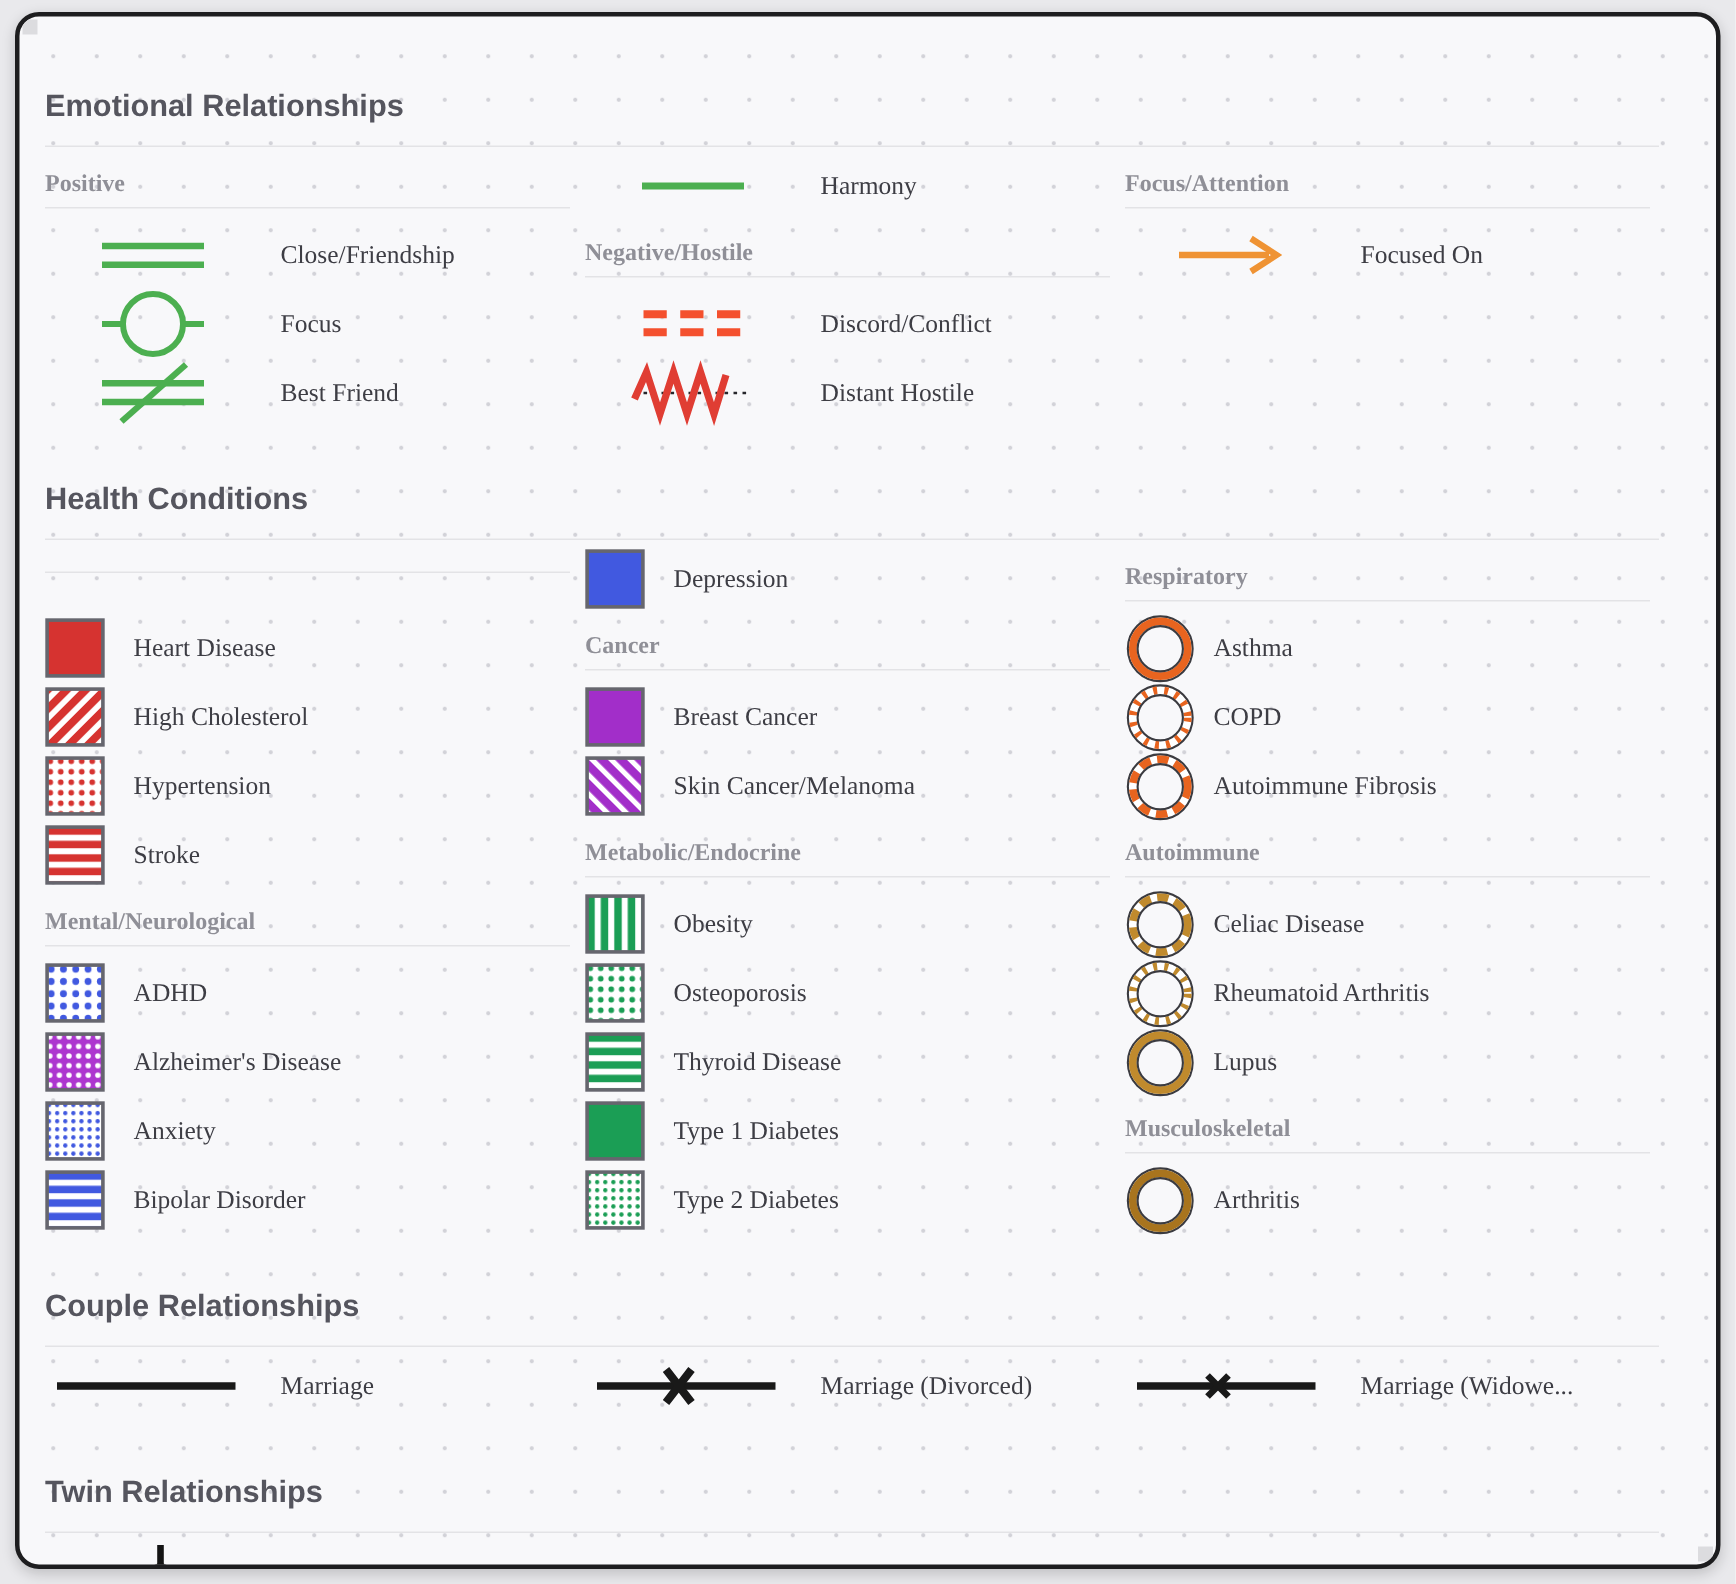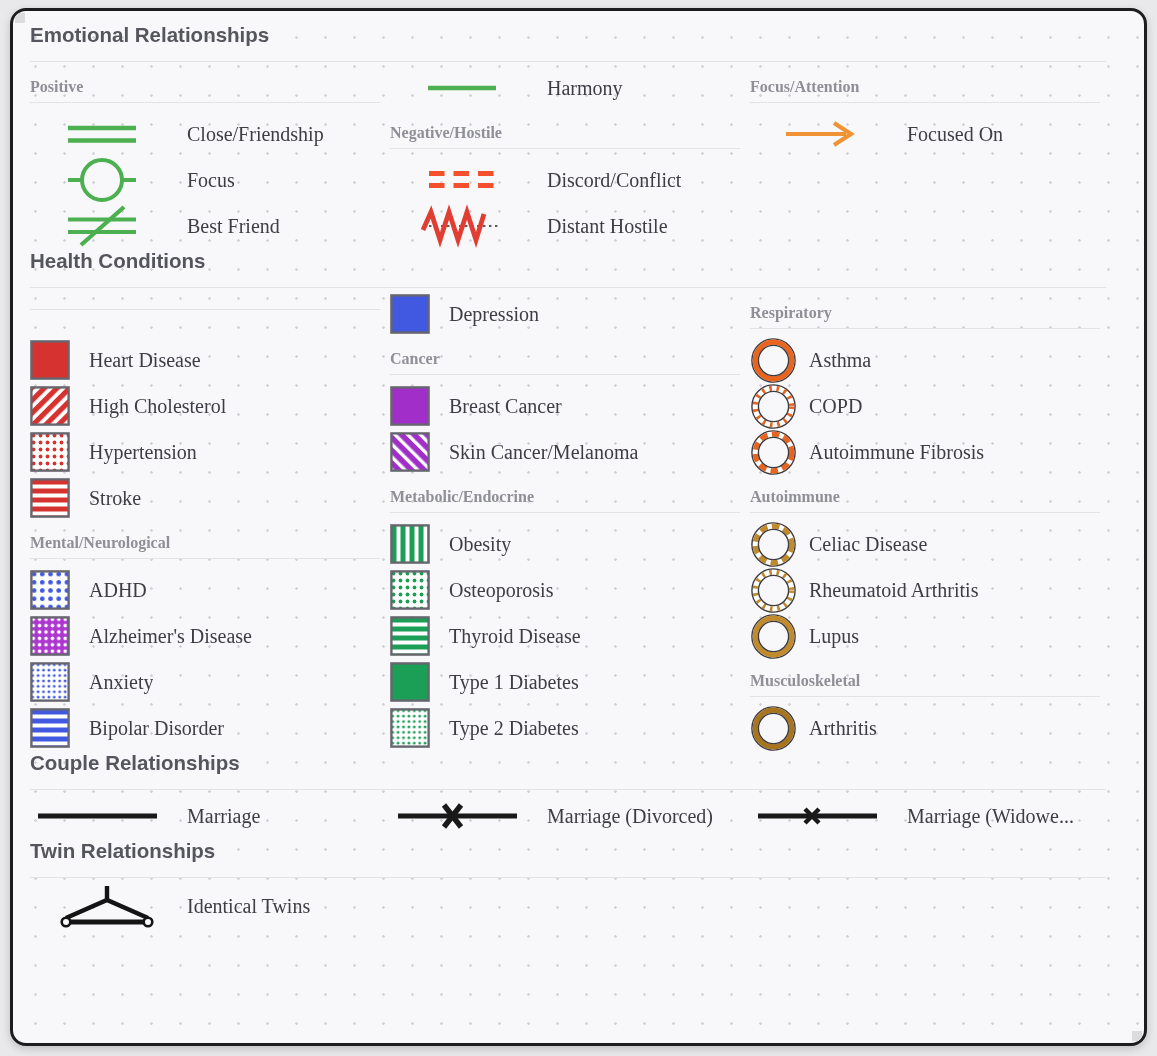--- a/index.html
+++ b/index.html
@@ -12,36 +12,36 @@
     box-sizing:border-box;background:#f8f8fa;
     border:3.5px solid #1d1d1f;border-radius:16px;
     padding:12px 0 0 17px;overflow:hidden;
     background-image:radial-gradient(circle,#d2d2d8 1.3px,transparent 1.45px);
     background-size:29px 29px;background-position:8px 12px;
     box-shadow:0 3px 9px rgba(0,0,0,0.18);
   }
   .corner-notch{position:absolute;width:10px;height:10px;background:#dcdcdf;}
   .corner-notch.tl{left:2px;top:2px;}
   .corner-notch.br{right:2px;bottom:2px;}
-  .sec{}
+  .sec{margin-top:36px;}
   .sec:first-child{margin-top:14px;}
   .sec-title{font-size:20.5px;font-weight:bold;color:#55555e;line-height:24px;}
   .sec-rule{width:1076px;border-bottom:1px solid #e3e3e6;margin-top:14px;margin-bottom:3px;}
   .cols{display:flex;}
   .col{width:360px;flex:0 0 360px;box-sizing:border-box;padding-right:10px;font-family:Liberation Serif, serif;}
   .group-header{height:46px;box-sizing:border-box;padding-top:12px;}
   .group-header .txt{font-size:16px;font-weight:bold;color:#8f8f97;line-height:19px;}
   .group-header .rule{border-bottom:1px solid #e3e3e6;margin-top:6px;}
   .legend-item{height:46px;display:flex;align-items:center;}
   .legend-item.tall{height:50px;}
   .cell{display:flex;align-items:center;justify-content:flex-start;flex:0 0 auto;}
   .cell-rel{width:115px;margin-left:20px;margin-right:22px;}
   .cell-sq{width:47px;margin-right:12px;}
   .cell-line{width:125px;margin-left:5px;margin-right:27px;}
-  .lbl{font-size:20px;color:#3d3d44;white-space:nowrap;overflow:hidden;text-overflow:ellipsis;}
+  .lbl{font-size:17px;color:#3d3d44;white-space:nowrap;overflow:hidden;text-overflow:ellipsis;}
   svg{display:block;}
 </style>
 </head>
 <body>
 
 <div class="panel" id="legend-root">
   <div class="corner-notch tl"></div>
   <div class="corner-notch br"></div>
 <div class="sec">
       <div class="sec-title">Emotional Relationships</div>

